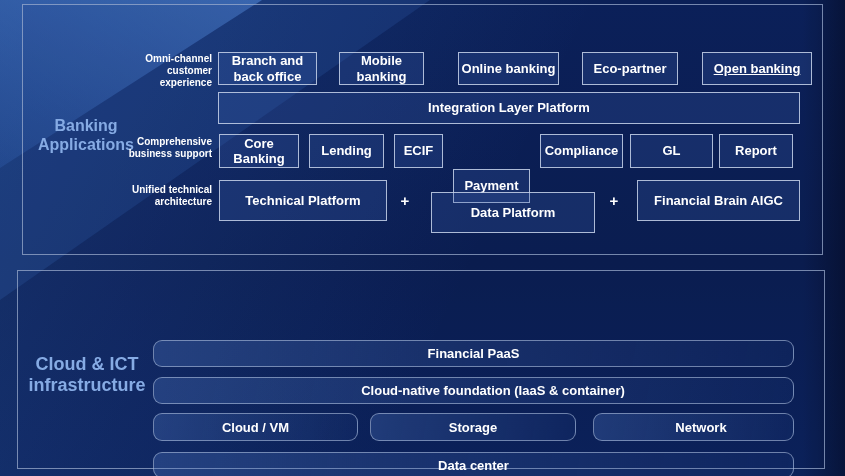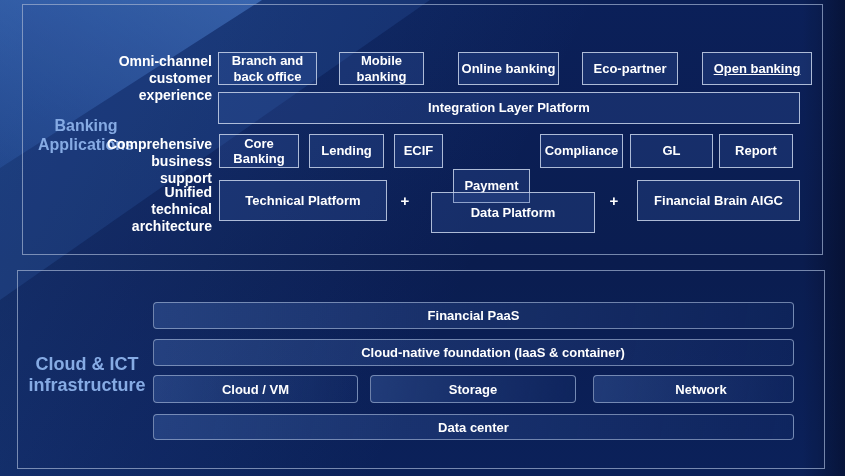--- a/index.html
+++ b/index.html
@@ -31,40 +31,40 @@
 
   .title {
     position:absolute; color:#86abe4; font-weight:bold; text-align:center;
     white-space:pre-line; line-height:1.18;
   }
   #banking-title { left:24px; top:117px; width:124px; font-size:16px; }
   #cloud-title   { left:25px; top:354px; width:124px; font-size:18px; }
 
   .rowlabel {
     position:absolute; width:112px; color:#ffffff; font-weight:bold;
-    font-size:14px; line-height:1.22; text-align:right; white-space:pre-line;
+    font-size:10px; line-height:1.22; text-align:right; white-space:pre-line;
   }
   #omni-label     { left:100px; top:53px;  }
   #business-label { left:100px; top:136px; }
   #tech-label     { left:100px; top:184px; }
 
   .tbox {
     position:absolute; box-sizing:border-box;
     display:flex; align-items:center; justify-content:center; text-align:center;
     border:1px solid rgba(200,212,234,0.85);
     background:rgba(58,94,170,0.26);
     color:#ffffff; font-weight:bold; font-size:13px; line-height:1.18;
     white-space:pre-line;
   }
   .rbox {
     position:absolute; box-sizing:border-box;
     display:flex; align-items:center; justify-content:center; text-align:center;
-    border:1px solid rgba(170,187,218,0.62); border-radius:4px;
+    border:1px solid rgba(170,187,218,0.62); border-radius:9px;
     background:linear-gradient(100deg, rgba(84,124,198,0.30), rgba(44,76,148,0.12));
-    color:#ffffff; font-weight:bold; font-size:13px;
+    color:#ffffff; font-weight:bold; font-size:13px;margin-top:38px;
   }
   .plus {
     position:absolute; width:22px; text-align:center;
     color:#ffffff; font-weight:bold; font-size:15px;
   }
   
   #ch1 { left:218px; top:52px; width:99px;  height:33px; }
   #ch2 { left:339px; top:52px; width:85px;  height:33px; }
   #ch3 { left:458px; top:52px; width:101px; height:33px; }
   #ch4 { left:582px; top:52px; width:96px;  height:33px; }

